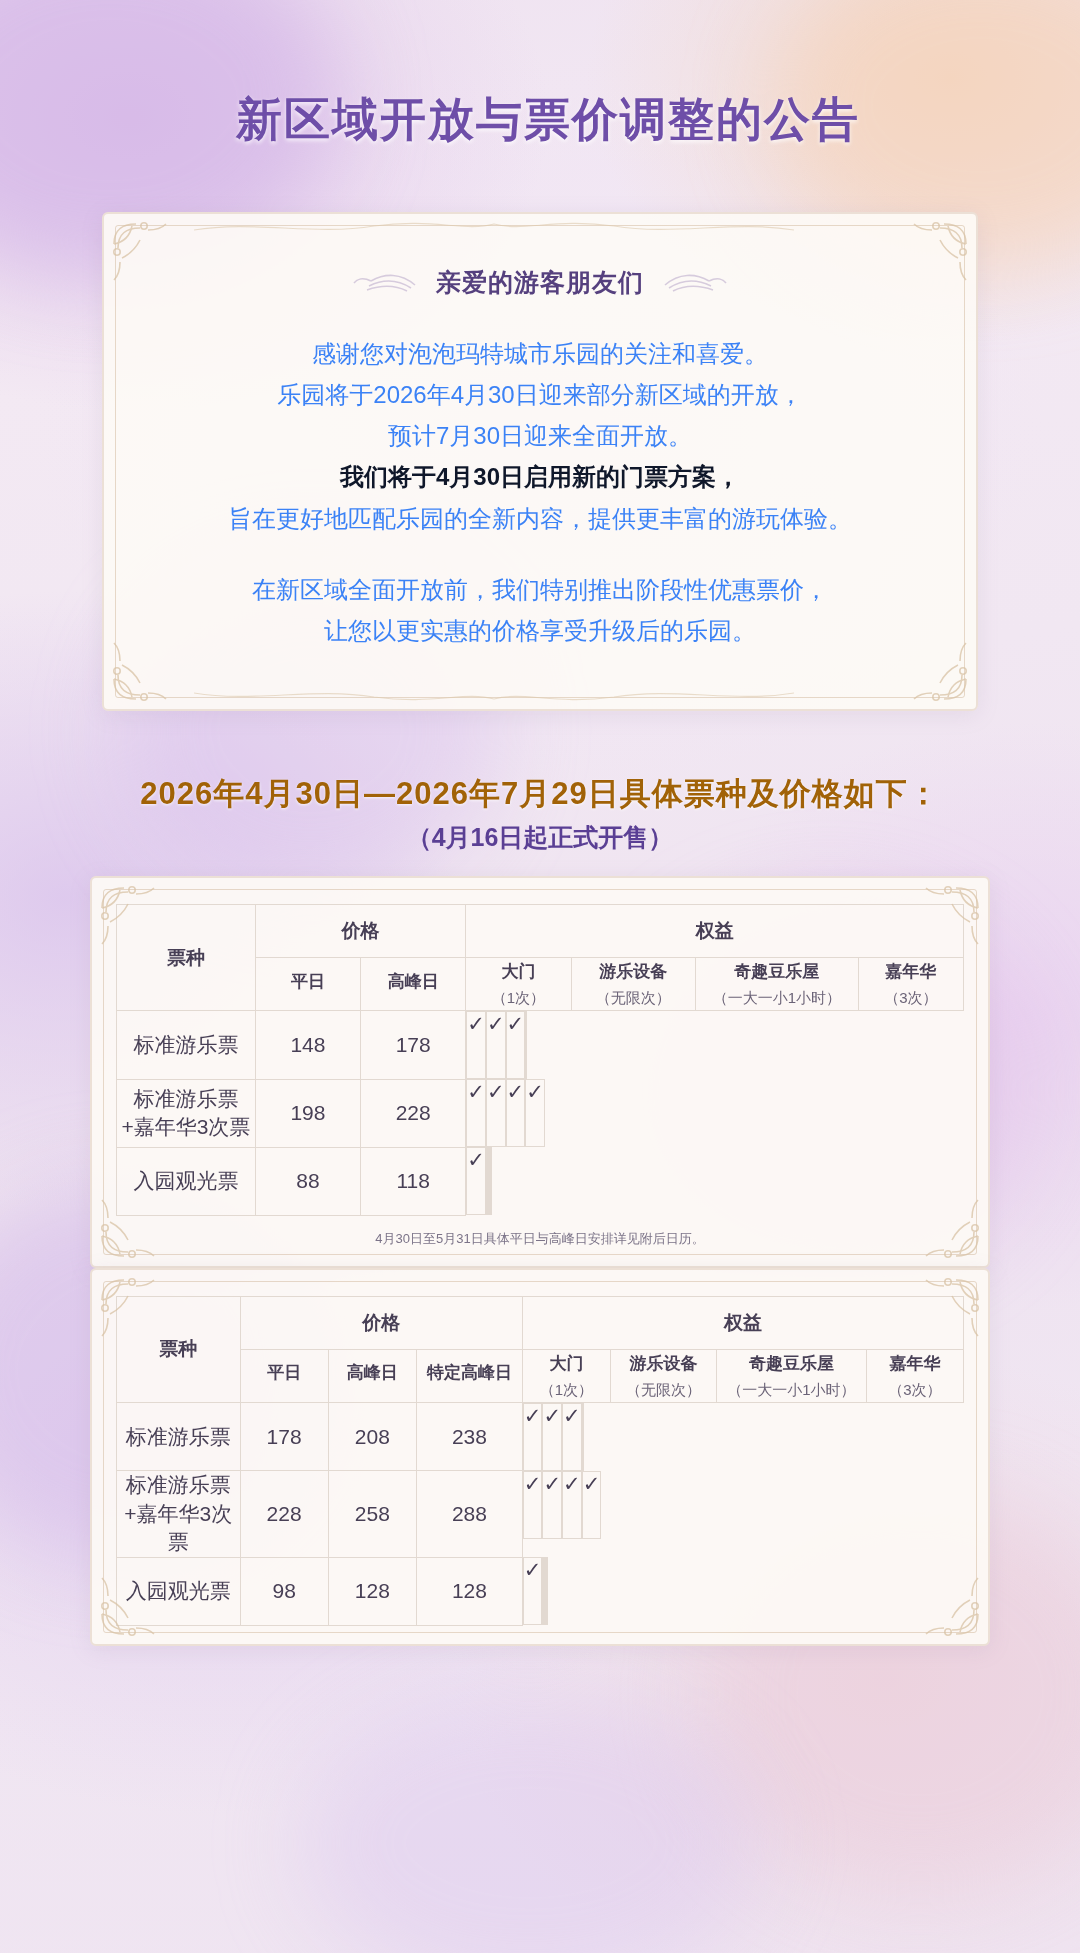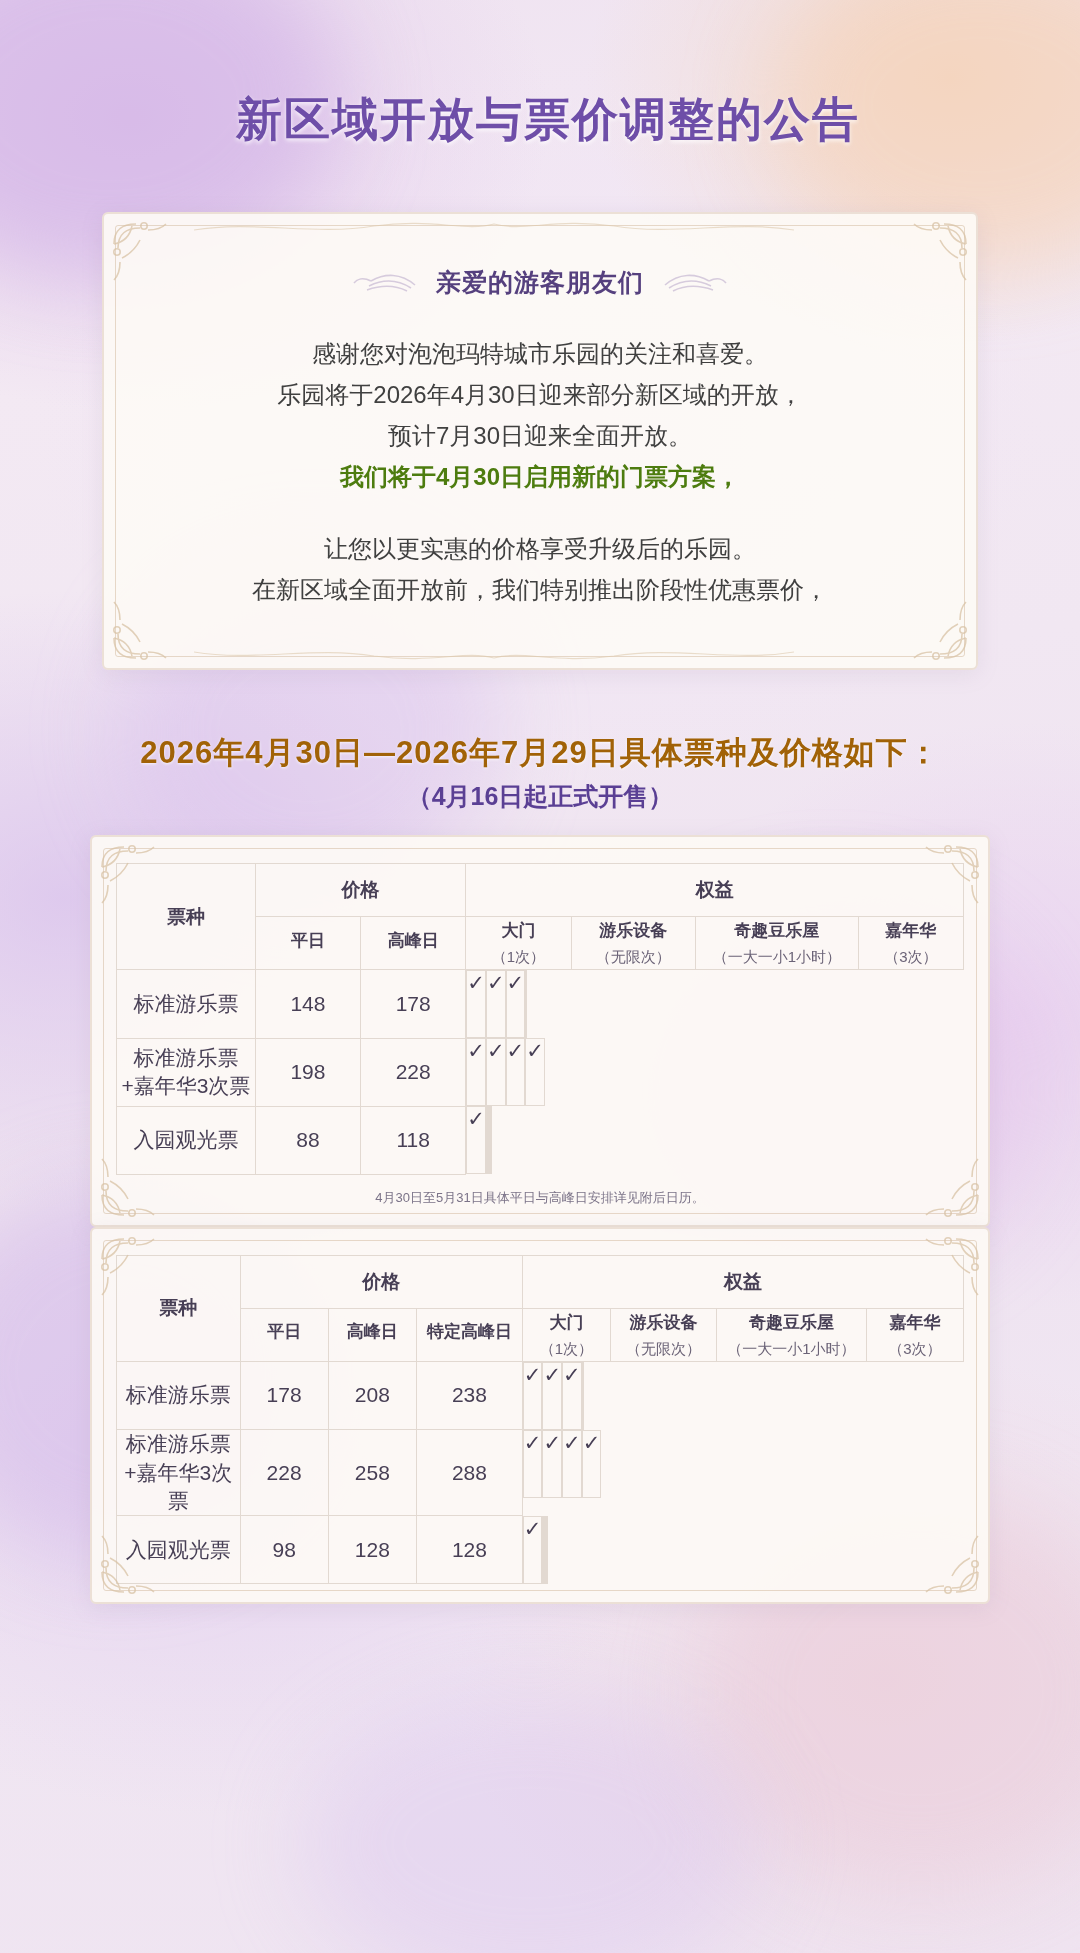--- a/index.html
+++ b/index.html
@@ -109,25 +109,25 @@
     font-weight: bold;
     color: #55407e;
     letter-spacing: 1px;
   }
   .wing { opacity: 0.55; }
   .letter p {
     margin: 0;
     text-align: center;
     font-size: 24px;
     line-height: 1.72;
-    color: #404040;
+    color: #3b82f6;
   }
   .letter p.strong {
     font-weight: bold;
-    color: #4d7c0f;
+    color: #0f172a;
   }
   .letter .gap { height: 30px; }
 
   
   .section-heading {
     text-align: center;
     color: #a16207;
     font-size: 31px;
     font-weight: bold;
     letter-spacing: 1px;
@@ -288,23 +288,24 @@
           <path d="M56 22 C44 16, 30 16, 16 21"></path>
           <path d="M20 12 C12 8, 6 10, 3 14"></path>
         </g>
       </svg>
     </div>
 
     <p>感谢您对泡泡玛特城市乐园的关注和喜爱。</p>
     <p>乐园将于2026年4月30日迎来部分新区域的开放，</p>
     <p>预计7月30日迎来全面开放。</p>
     <p class="strong">我们将于4月30日启用新的门票方案，</p>
+    <p>旨在更好地匹配乐园的全新内容，提供更丰富的游玩体验。</p>
     <div class="gap"></div>
+    <p>在新区域全面开放前，我们特别推出阶段性优惠票价，</p>
     <p>让您以更实惠的价格享受升级后的乐园。</p>
-    <p>在新区域全面开放前，我们特别推出阶段性优惠票价，</p>
   </div>
 
   <h2 class="section-heading">2026年4月30日—2026年7月29日具体票种及价格如下：</h2>
   <div class="section-sub">（4月16日起正式开售）</div>
 
   <div class="card table-card">
     <svg class="corner tl" viewBox="0 0 74 74">
       <g fill="none" stroke="#d9c3a6" stroke-width="1.6">
         <path d="M6 26 C6 12, 14 6, 28 6"></path>
           <path d="M10 30 C10 16, 18 10, 32 10"></path>

